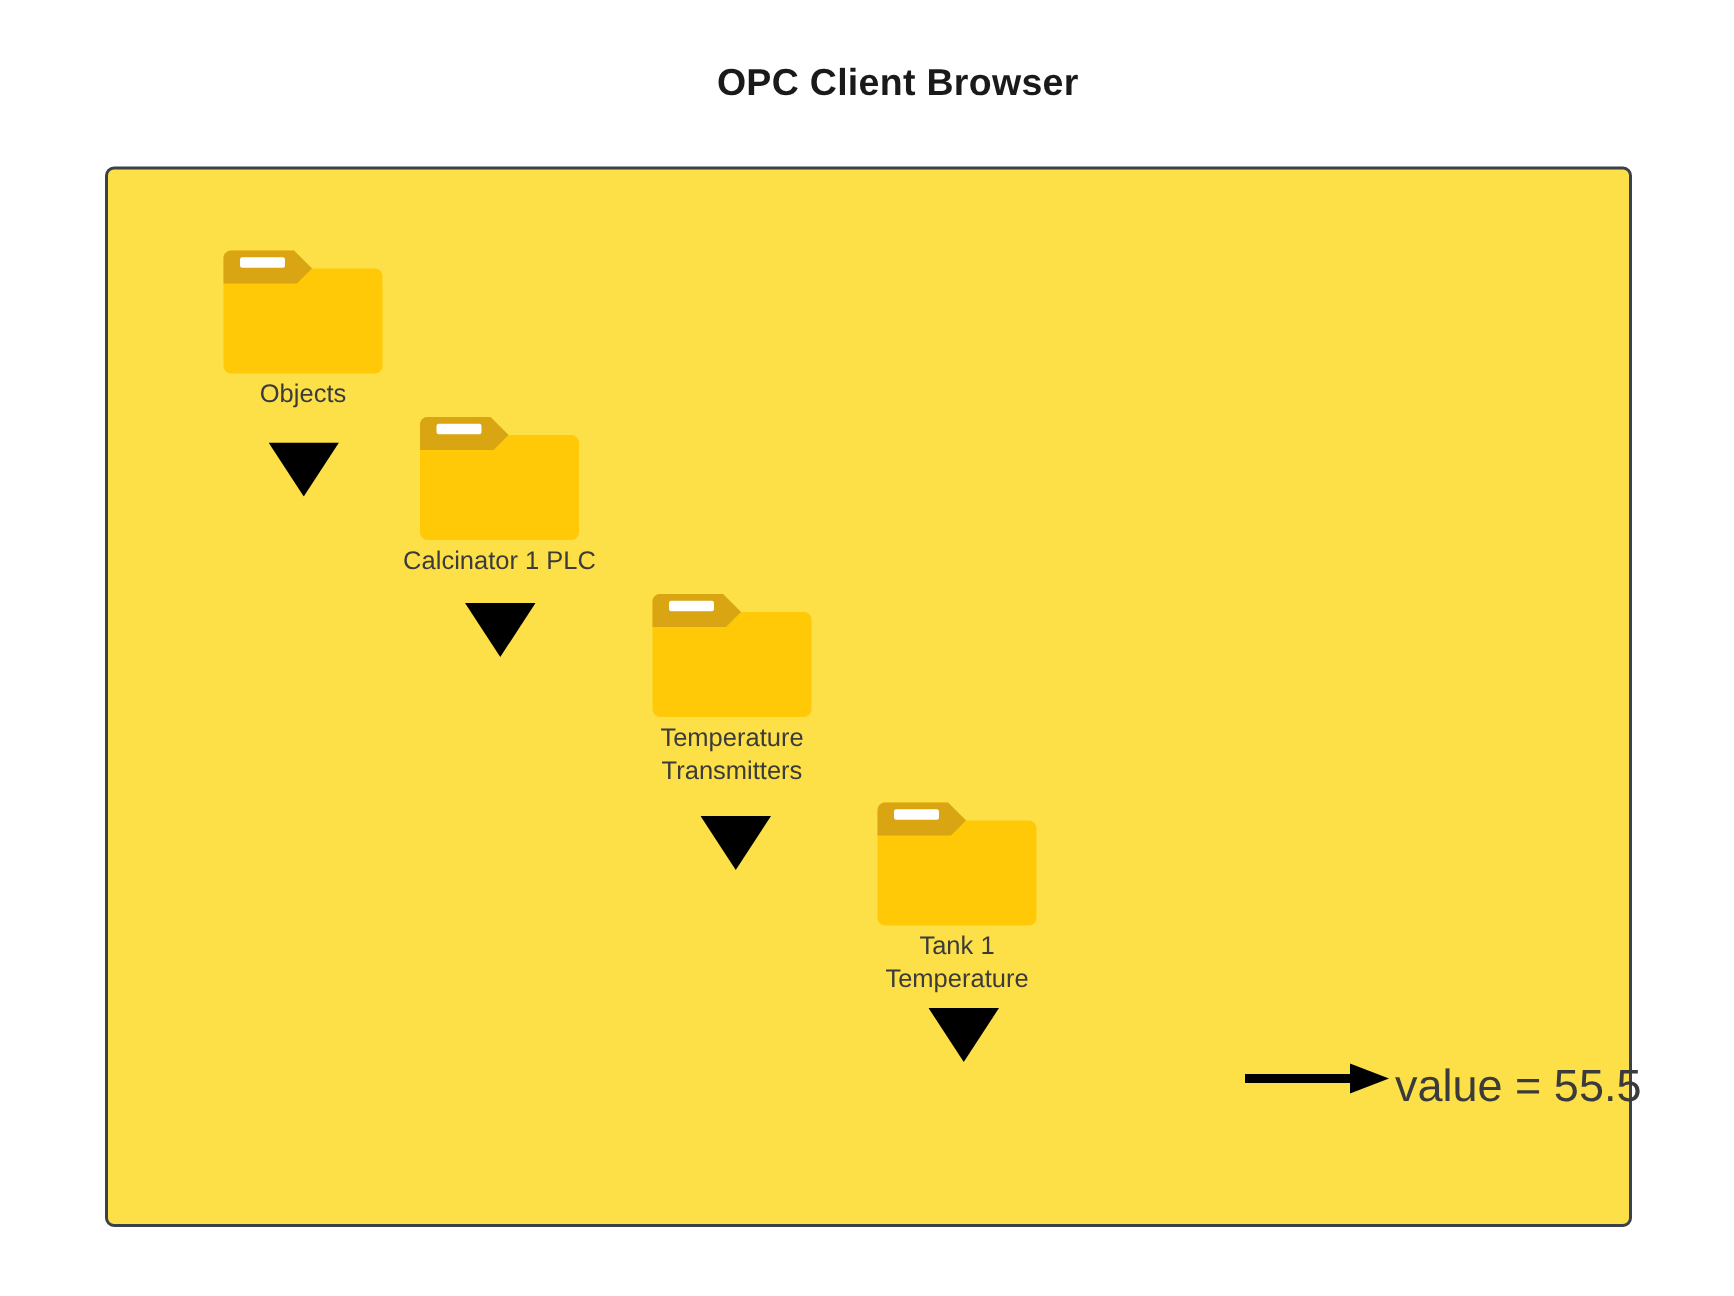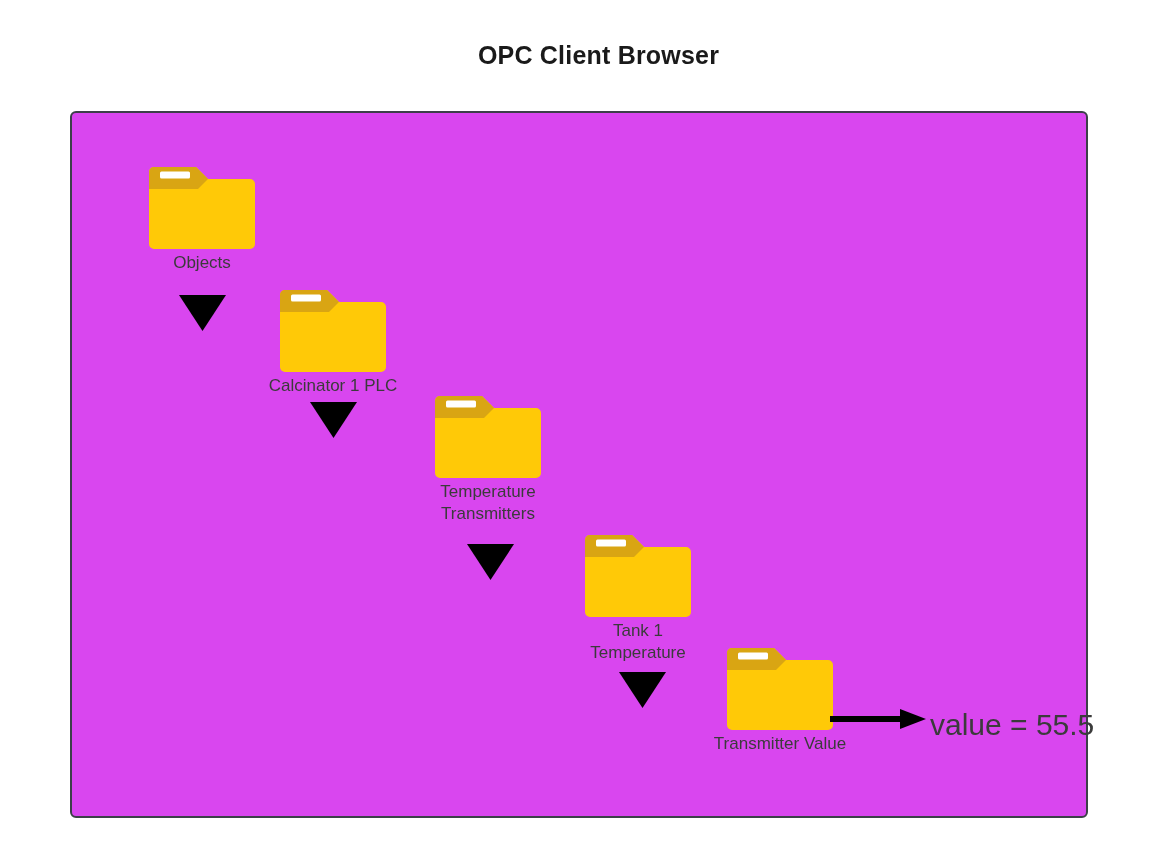--- a/index.html
+++ b/index.html
@@ -33,21 +33,21 @@
   
   .canvas-frame {
     position: absolute;
     left: 70px;
     top: 111px;
     width: 1018px;
     height: 707px;
     box-sizing: border-box;
     border: 2px solid #3c4049;
     border-radius: 6px;
-    background: #d946ef;
+    background: #fde047;
   }
 
   
   .folder-node {
     position: absolute;
   }
   .folder-icon {
     position: relative;
     width: 106px;
     height: 84px;
@@ -109,21 +109,21 @@
     </div>
     <div class="folder-label">Objects</div>
   </div>
 
   <div class="down-arrow" style="left:107px; top:182px;">
     <svg width="47" height="36" viewBox="0 0 47 36" xmlns="http://www.w3.org/2000/svg">
       <polygon points="0,0 47,0 23.5,36" fill="#000000"></polygon>
     </svg>
   </div>
 
-  <div class="folder-node" style="left:208px; top:176px;">
+  <div class="folder-node" style="left:208px; top:164px;">
     <div class="folder-icon">
       <svg class="fi-svg" viewBox="0 0 106 84" xmlns="http://www.w3.org/2000/svg">
         <path d="M0 6 a5 5 0 0 1 5 -5 h42 l12 12 h42 a5 5 0 0 1 5 5 v60 a5 5 0 0 1 -5 5 h-96 a5 5 0 0 1 -5 -5 z" fill="#FFC907"></path>
         <path d="M0 6 a5 5 0 0 1 5 -5 h42 l12 12 l-10 10 h-49 z" fill="#D9A513"></path>
         <rect x="11" y="5.5" width="30" height="7" rx="1.5" fill="#FFFFFF"></rect>
       </svg>
     </div>
     <div class="folder-label">Calcinator 1 PLC</div>
   </div>
 
@@ -162,30 +162,20 @@
     <div class="folder-label">Tank 1
 Temperature</div>
   </div>
 
   <div class="down-arrow" style="left:547px; top:559px;">
     <svg width="47" height="36" viewBox="0 0 47 36" xmlns="http://www.w3.org/2000/svg">
       <polygon points="0,0 47,0 23.5,36" fill="#000000"></polygon>
     </svg>
   </div>
 
-  <div class="folder-node" style="left:655px; top:534px;">
-    <div class="folder-icon">
-      <svg class="fi-svg" viewBox="0 0 106 84" xmlns="http://www.w3.org/2000/svg">
-        <path d="M0 6 a5 5 0 0 1 5 -5 h42 l12 12 h42 a5 5 0 0 1 5 5 v60 a5 5 0 0 1 -5 5 h-96 a5 5 0 0 1 -5 -5 z" fill="#FFC907"></path>
-        <path d="M0 6 a5 5 0 0 1 5 -5 h42 l12 12 l-10 10 h-49 z" fill="#D9A513"></path>
-        <rect x="11" y="5.5" width="30" height="7" rx="1.5" fill="#FFFFFF"></rect>
-      </svg>
-    </div>
-    <div class="folder-label">Transmitter Value</div>
-  </div>
 
   <div class="value-arrow" style="left:758px; top:595px;">
     <svg width="96" height="22" viewBox="0 0 96 22" xmlns="http://www.w3.org/2000/svg">
       <line x1="0" y1="11" x2="74" y2="11" stroke="#000000" stroke-width="6"></line>
       <polygon points="70,1 96,11 70,21" fill="#000000"></polygon>
     </svg>
   </div>
 
   <div class="value-text" style="left:858px; top:595px;">value = 55.5</div>
 

